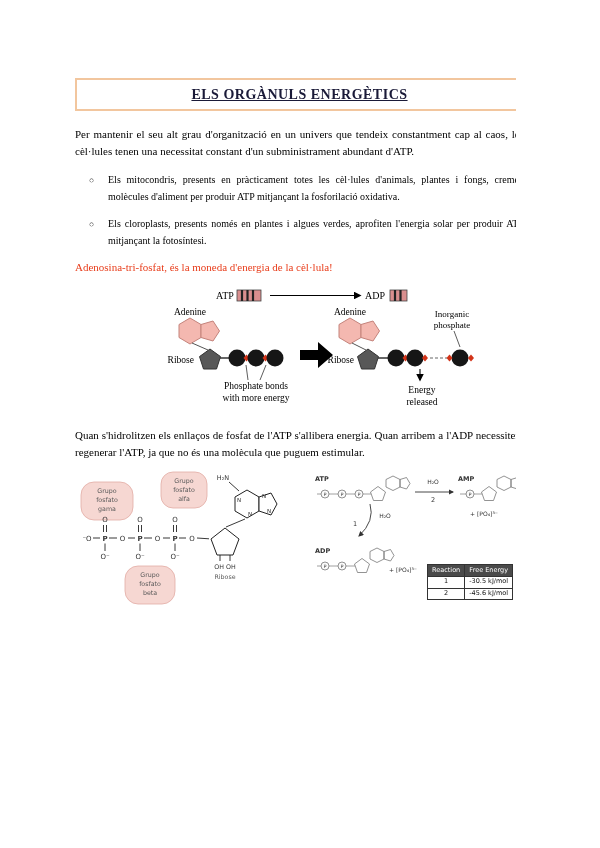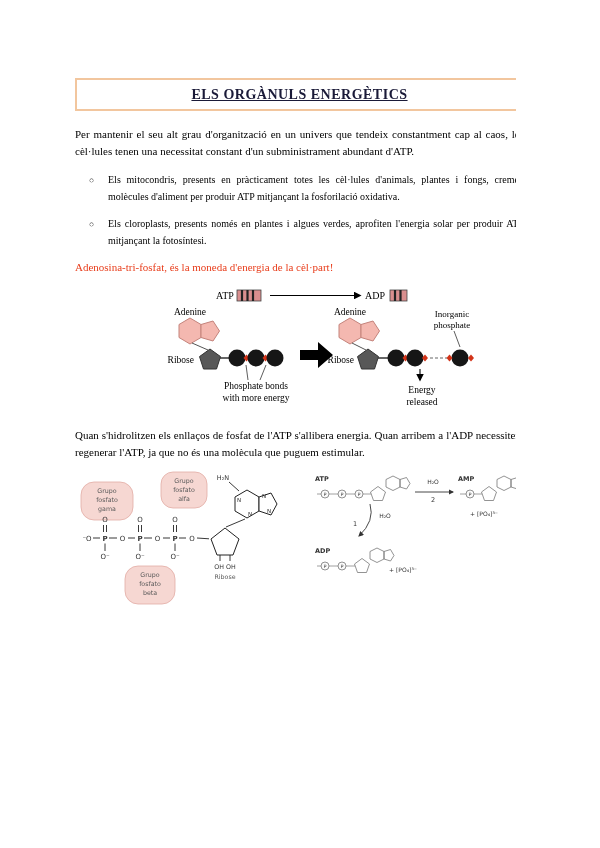--- a/index.html
+++ b/index.html
@@ -60,21 +60,21 @@
         <span class="bullet-marker">○</span>
         <p class="bullet-text">Els mitocondris, presents en pràcticament totes les cèl·lules d'animals, plantes i fongs, cremen molècules d'aliment per produir ATP mitjançant la fosforilació oxidativa.</p>
       </div>
       <div class="bullet">
         <span class="bullet-marker">○</span>
         <p class="bullet-text">Els cloroplasts, presents només en plantes i algues verdes, aprofiten l'energia solar per produir ATP mitjançant la fotosíntesi.</p>
       </div>
     </div>
 
 
-    <p class="highlight">Adenosina-tri-fosfat, és la moneda d'energia de la cèl·part!</p>
+    <p class="highlight">Adenosina-tri-fosfat, és la moneda d'energia de la cèl·lula!</p>
 
     <div class="figure1">
       <svg width="360" height="128" viewBox="0 0 360 128">
         <defs>
           <marker id="arr" viewBox="0 0 10 10" refX="8" refY="5" markerWidth="7" markerHeight="7" orient="auto-start-reverse">
             <path d="M0,0 L10,5 L0,10 Z" fill="#000"></path>
           </marker>
         </defs>
 
         <text class="fig1-text" x="105" y="14" text-anchor="middle" font-size="10">ATP</text>
@@ -273,16 +273,34 @@
           <circle cx="27" cy="18" r="4" fill="#fafafa" stroke="#777" stroke-width="0.8"></circle>
           <text class="fig2-text" x="10" y="19.8" text-anchor="middle" font-size="4.5">P</text>
           <text class="fig2-text" x="27" y="19.8" text-anchor="middle" font-size="4.5">P</text>
           <path d="M47,10.5 L54.5,16 L51.5,24.5 L42.5,24.5 L39.5,16 Z" fill="none" stroke="#777" stroke-width="0.8"></path>
           <path d="M62,0 L69,3.5 L69,11 L62,14.5 L55,11 L55,3.5 Z" fill="none" stroke="#777" stroke-width="0.8"></path>
           <path d="M69,3.5 L75.5,1.5 L79,7.5 L75.5,13 L69,11 Z" fill="none" stroke="#777" stroke-width="0.8"></path>
         </g>
         <text class="fig2-text" x="328" y="106" text-anchor="middle" font-size="6">+ [PO₄]³⁻</text>
       </svg>
 
+      <table class="fe-table">
+        <thead>
+          <tr>
+            <th>Reaction</th>
+            <th>Free Energy</th>
+          </tr>
+        </thead>
+        <tbody>
+          <tr>
+            <td>1</td>
+            <td>-30.5 kJ/mol</td>
+          </tr>
+          <tr>
+            <td>2</td>
+            <td>-45.6 kJ/mol</td>
+          </tr>
+        </tbody>
+      </table>
     </div>
 
   </div>
 </div>
 
 </body></html>

